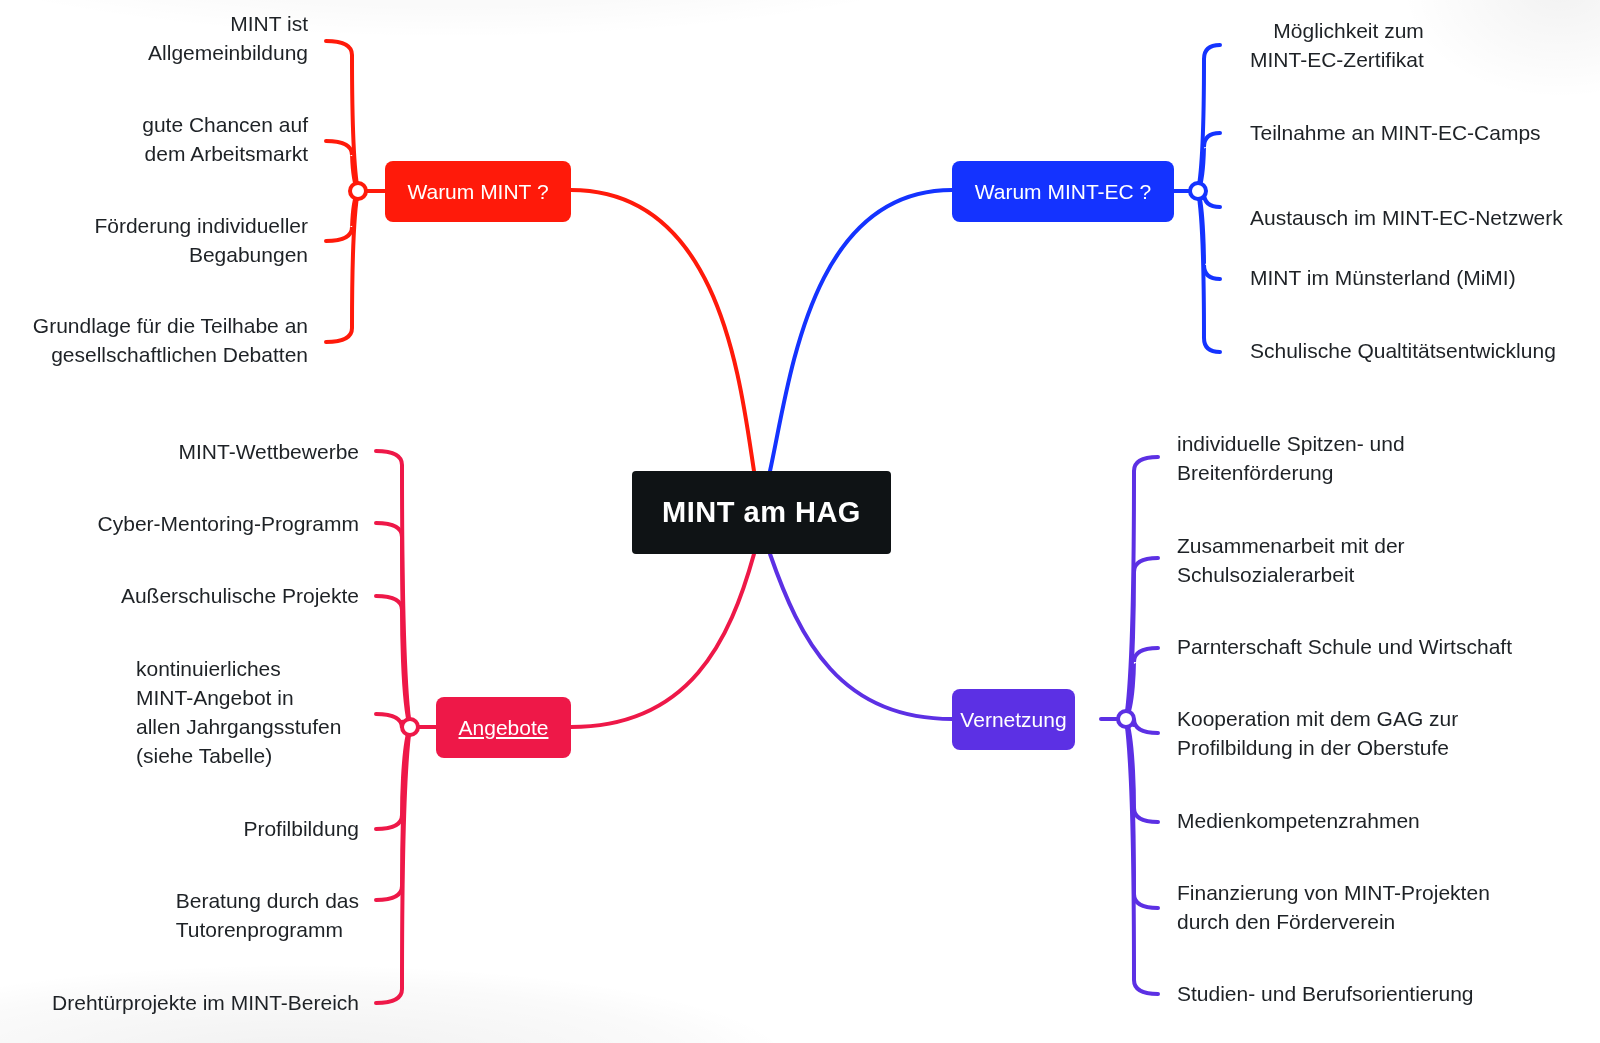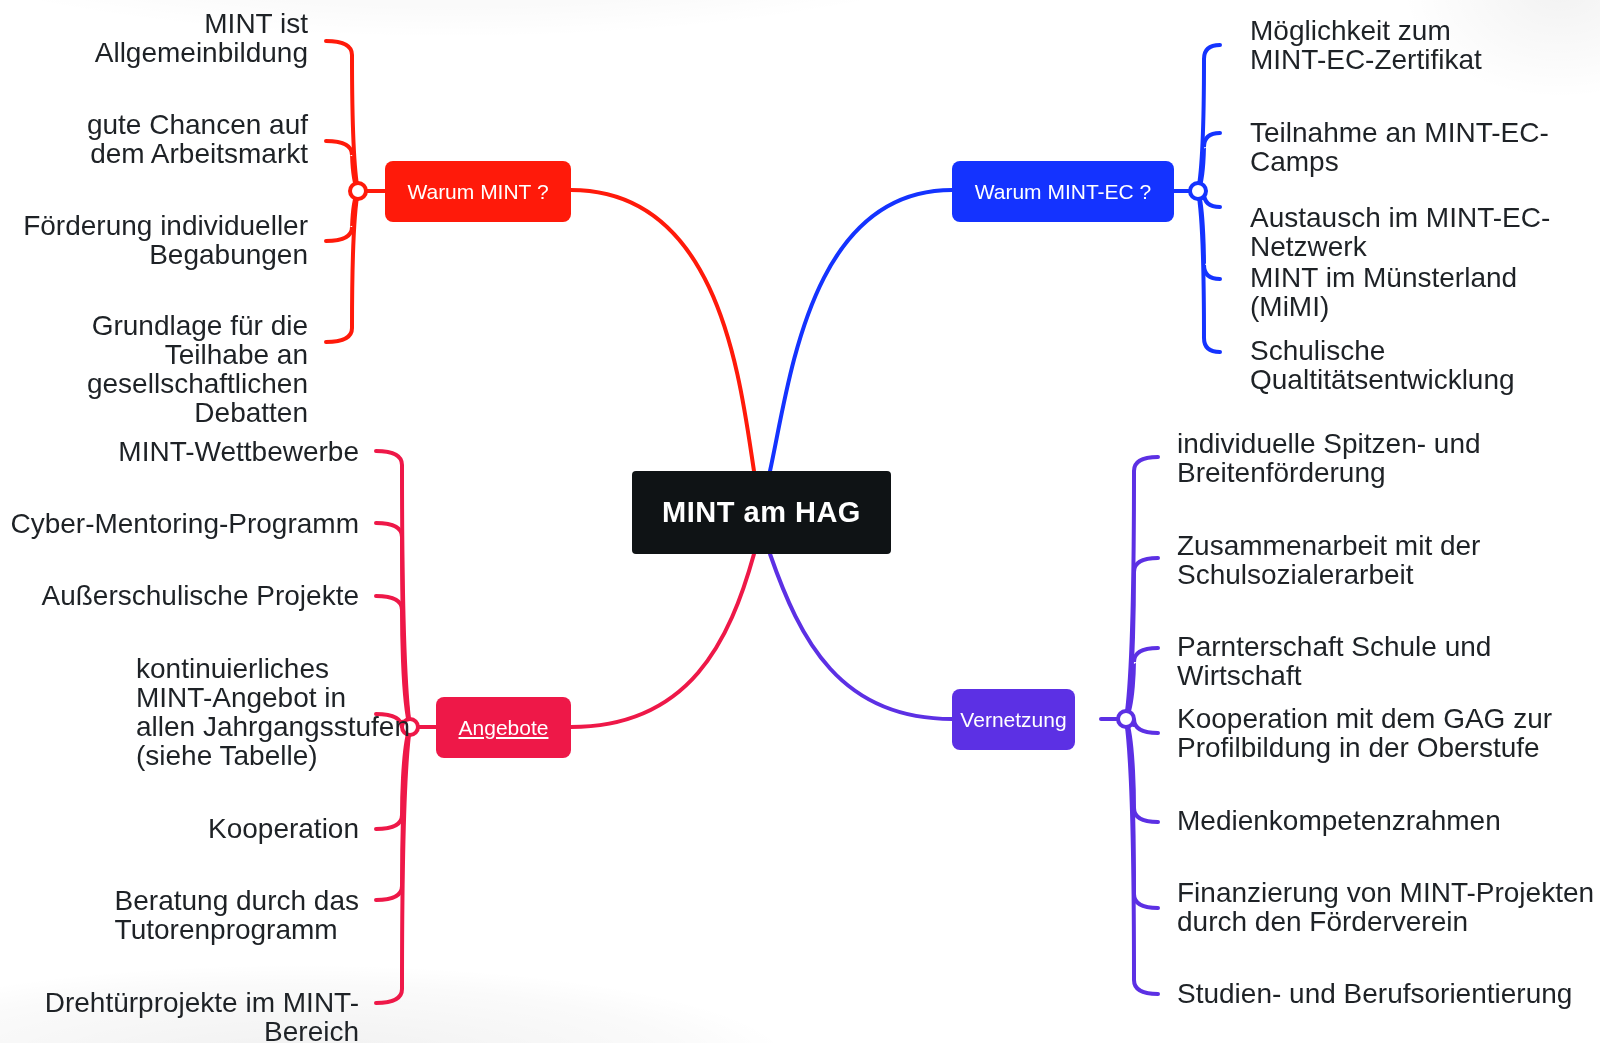--- a/index.html
+++ b/index.html
@@ -23,21 +23,21 @@
   }
   .central {
     left: 632px; top: 471px; width: 259px; height: 83px; border-radius: 4px;
     background: #0f1315; font-size: 29px; font-weight: bold; letter-spacing: 0.5px;
   }
   .n-warum-mint { left: 385px; top: 161px; width: 186px; height: 61px; background: #ff1a0a; }
   .n-warum-ec   { left: 952px; top: 161px; width: 222px; height: 61px; background: #1433ff; }
   .n-angebote   { left: 436px; top: 697px; width: 135px; height: 61px; background: #ee1848; text-decoration: underline; }
   .n-vernetzung { left: 952px; top: 689px; width: 123px; height: 61px; background: #5c30e4; }
   .leaf {
-    position: absolute; color: #1e2226; font-size: 28px; line-height: 29px; white-space: pre-line;
+    position: absolute; color: #1e2226; font-size: 21px; line-height: 29px; white-space: pre-line;
   }
   .leaf.left { text-align: right; }
   .leaf.right { text-align: left; }
 </style>
 </head>
 <body>
 
 <div class="corner-shade shade-tl"></div>
 <div class="corner-shade shade-tr"></div>
 <div class="corner-shade shade-bl"></div>
@@ -99,35 +99,35 @@
 
 <div class="leaf left" style="right:1292px; top:9px;">MINT ist
 Allgemeinbildung</div>
 <div class="leaf left" style="right:1292px; top:110px;">gute Chancen auf
 dem Arbeitsmarkt</div>
 <div class="leaf left" style="right:1292px; top:211px;">Förderung individueller
 Begabungen</div>
 <div class="leaf left" style="right:1292px; top:311px;">Grundlage für die Teilhabe an
 gesellschaftlichen Debatten</div>
 
-<div class="leaf right" style="left:1250px; top:16px;">Möglichkeit zum
+<div class="leaf right" style="left:1250px; top:16px;text-align:right;">Möglichkeit zum
 MINT-EC-Zertifikat</div>
 <div class="leaf right" style="left:1250px; top:118px;">Teilnahme an MINT-EC-Camps</div>
 <div class="leaf right" style="left:1250px; top:203px;">Austausch im MINT-EC-Netzwerk</div>
 <div class="leaf right" style="left:1250px; top:263px;">MINT im Münsterland (MiMI)</div>
 <div class="leaf right" style="left:1250px; top:336px;">Schulische Qualtitätsentwicklung</div>
 
 <div class="leaf left" style="right:1241px; top:437px;">MINT-Wettbewerbe</div>
 <div class="leaf left" style="right:1241px; top:509px;">Cyber-Mentoring-Programm</div>
 <div class="leaf left" style="right:1241px; top:581px;">Außerschulische Projekte</div>
 <div class="leaf left" style="left:136px; top:654px; text-align:left;">kontinuierliches
 MINT-Angebot in
 allen Jahrgangsstufen
 (siehe Tabelle)</div>
-<div class="leaf left" style="right:1241px; top:814px;">Kooperation</div>
+<div class="leaf left" style="right:1241px; top:814px;">Profilbildung</div>
 <div class="leaf left" style="right:1241px; top:886px; text-align:left;">Beratung durch das
 Tutorenprogramm</div>
 <div class="leaf left" style="right:1241px; top:988px;">Drehtürprojekte im MINT-Bereich</div>
 
 <div class="leaf right" style="left:1177px; top:429px;">individuelle Spitzen- und
 Breitenförderung</div>
 <div class="leaf right" style="left:1177px; top:531px;">Zusammenarbeit mit der
 Schulsozialerarbeit</div>
 <div class="leaf right" style="left:1177px; top:632px;">Parnterschaft Schule und Wirtschaft</div>
 <div class="leaf right" style="left:1177px; top:704px;">Kooperation mit dem GAG zur

